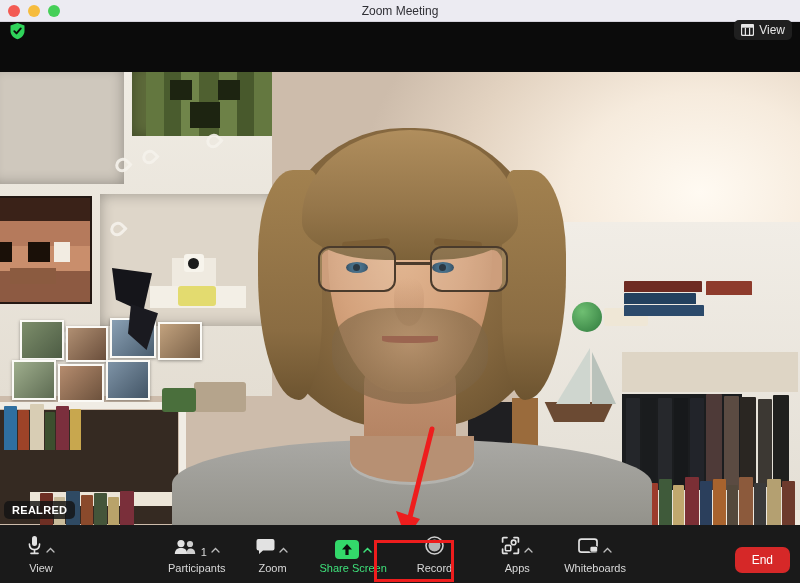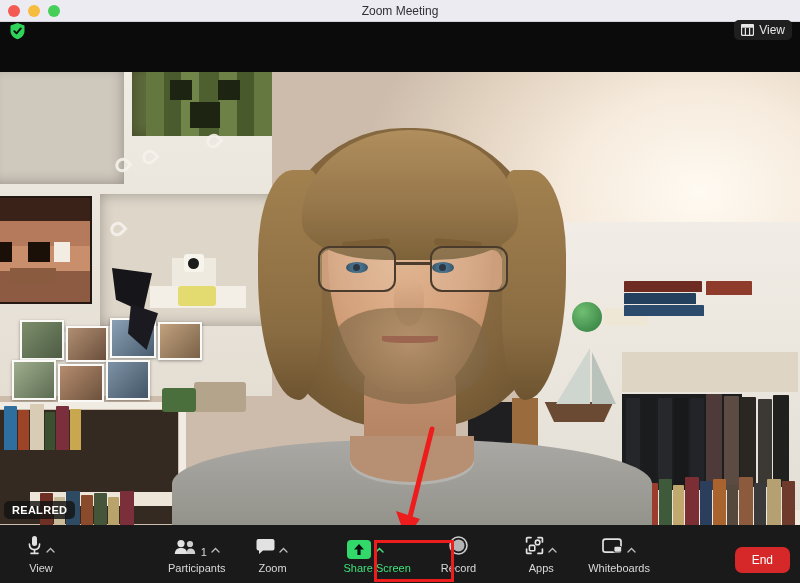--- a/index.html
+++ b/index.html
@@ -232,21 +232,21 @@
   .tb-item {
     display: flex; flex-direction: column; align-items: center; justify-content: center;
     min-width: 46px; padding: 2px 6px 0;
     cursor: pointer;
   }
   .tb-icon-row { display: flex; align-items: flex-end; gap: 4px; height: 22px; }
   .tb-icon { display: block; }
   .tb-label { margin-top: 3px; font-size: 11px; color: #d9d9d9; white-space: nowrap; }
   .tb-count { font-size: 11px; color: #d9d9d9; margin-bottom: 1px; }
   .chev { width: 9px; height: 9px; margin-bottom: 4px; }
-  .tb-item.share .tb-label { color: #3ee07a; margin-left: 24px; }
+  .tb-item.share .tb-label { color: #3ee07a; }
 
   .share-icon-box {
     width: 24px; height: 19px;
     background: #33d86a;
     border-radius: 4px;
     display: flex; align-items: center; justify-content: center;
   }
 
   .end-btn {
     position: absolute; right: 10px; top: 547px;

